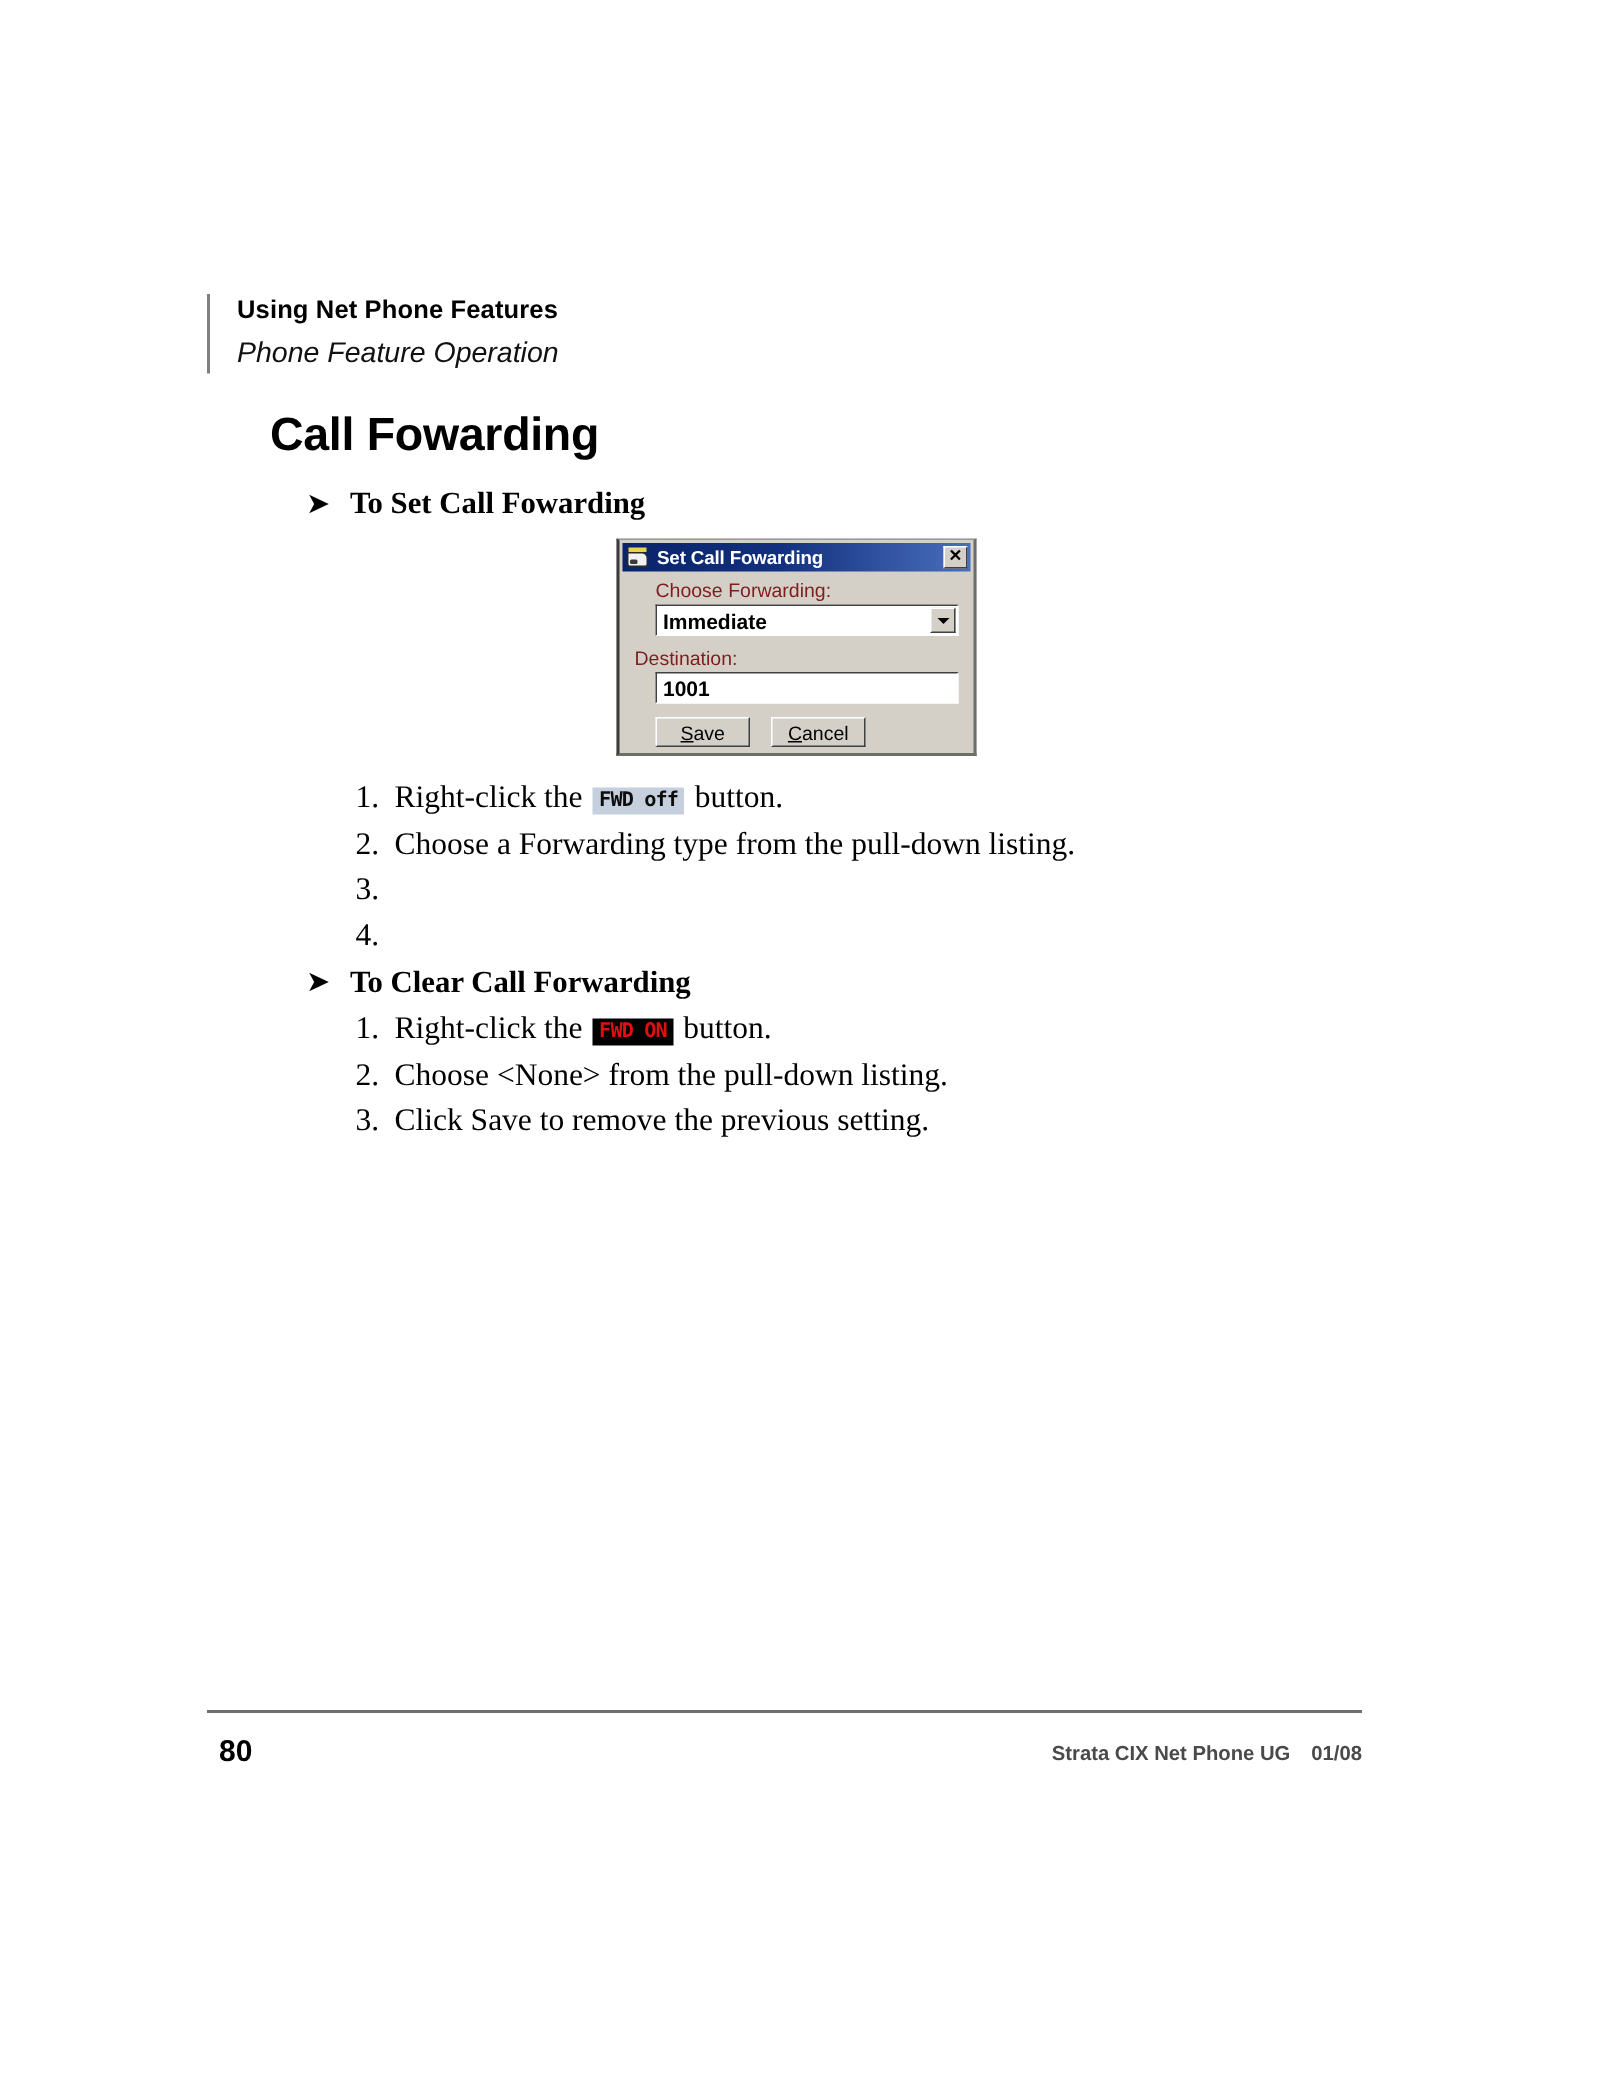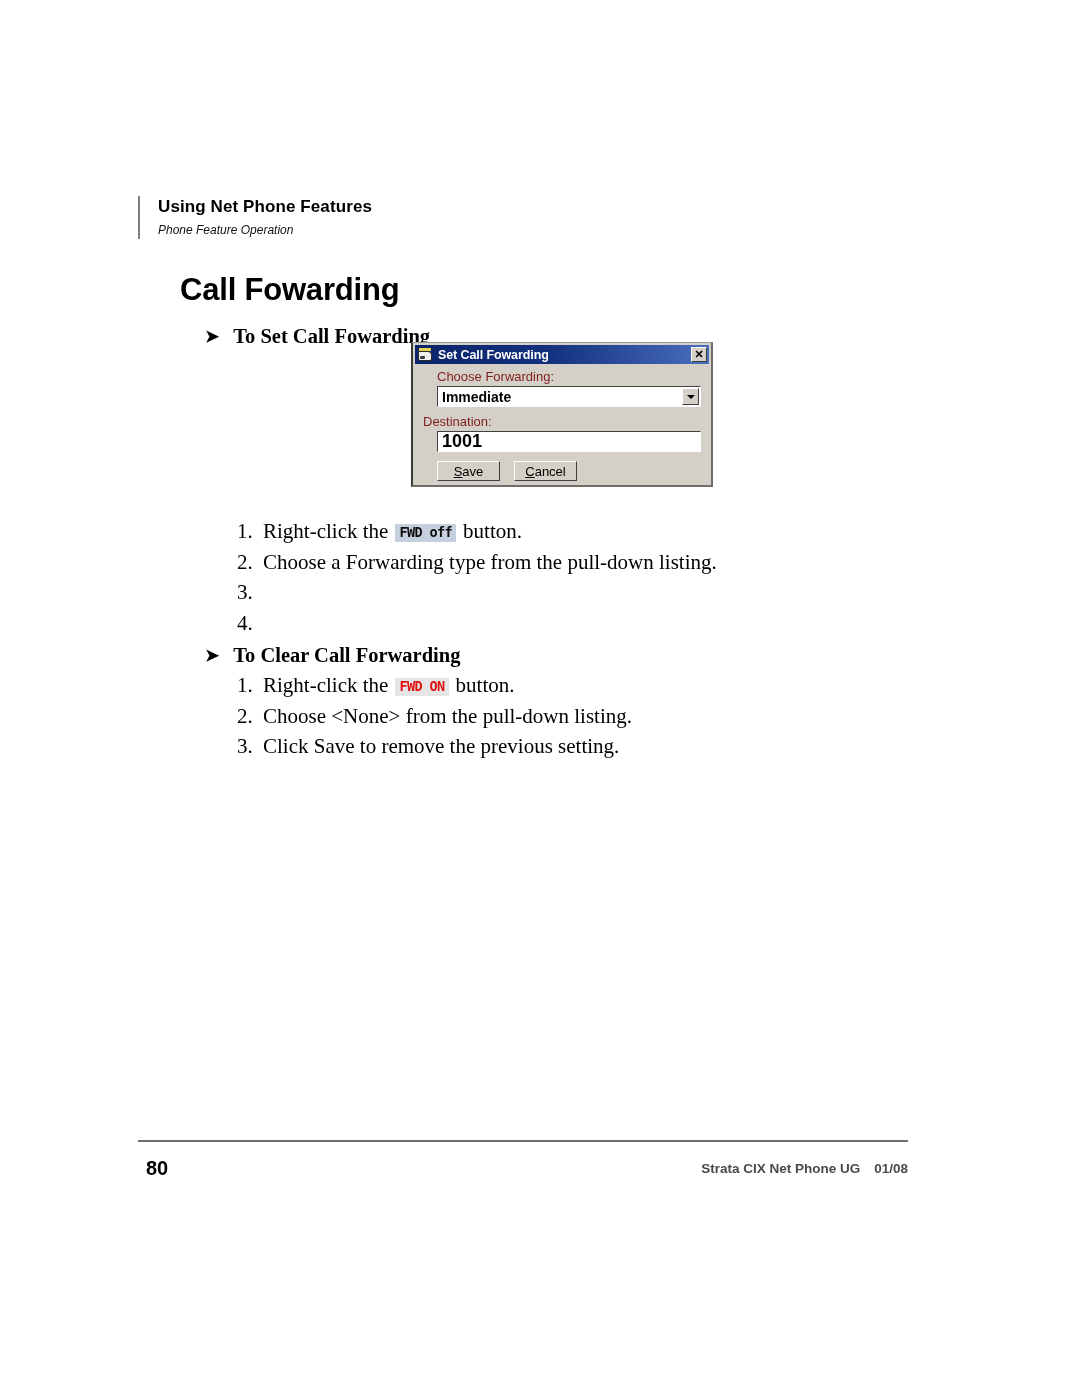--- a/index.html
+++ b/index.html
@@ -34,21 +34,21 @@
     font-family: "Liberation Sans", sans-serif;
     font-weight: bold;
     font-size: 17px;
     letter-spacing: .1px;
     color: #000;
     line-height: 1.35;
   }
   .header-subtitle {
     font-family: "Liberation Sans", sans-serif;
     font-style: italic;
-    font-size: 12px;
+    font-size: 19px;
     color: #111;
     line-height: 1.45;
     margin-top: 3px;
   }
 
   
   .chapter-title {
     position: absolute;
     left: 180px;
     top: 272px;
@@ -76,22 +76,22 @@
     color: #000;
     transform: translateY(-1px);
   }
   #proc-heading-set   { left: 205px; top: 325px; }
   #proc-heading-clear { left: 205px; top: 644px; }
 
   
   .dialog {
     position: absolute;
     left: 411px;
-    top: 342px;
-    width: 302px;
+    top: 359px;
+    width: 240px;
     height: 145px;
     background: #d4d0c8;
     border-left: 2px solid #3b3b3b;
     border-top: 1px solid #9a9a92;
     border-right: 2px solid #6e6e68;
     border-bottom: 2px solid #6e6e68;
     box-sizing: border-box;
     font-family: "Liberation Sans", sans-serif;
   }
   .dialog-titlebar {
@@ -208,21 +208,21 @@
     border-top: 1.5px solid #404040;
     border-left: 1.5px solid #404040;
     border-right: 1.5px solid #ffffff;
     border-bottom: 1.5px solid #ffffff;
     box-sizing: border-box;
     display: flex;
     align-items: center;
     margin-bottom: 9px;
   }
   .textfield-value {
-    font-size: 18px;
+    font-size: 14px;
     font-weight: bold;
     color: #000;
     padding-left: 4px;
     text-align: center;
   }
   .dialog-buttons {
     margin-left: 14px;
     display: flex;
     gap: 14px;
   }
@@ -271,21 +271,21 @@
     font-family: "DejaVu Sans Mono", monospace;
     font-size: 13.5px;
     font-weight: bold;
     letter-spacing: -0.6px;
     padding: 1px 4px 1px 4px;
     margin: 0 7px;
     line-height: 1.15;
     transform: translateY(-1px);
   }
   .fwd-off { background: #c6cfdd; color: #0d0d0d; }
-  .fwd-on  { background: #e5e5e5; color: #e01010; }
+  .fwd-on  { background: #000000; color: #e01010; }
 
   
   .footer-rule {
     position: absolute;
     left: 138px;
     top: 1140px;
     width: 770px;
     height: 2px;
     background: #6f6f6f;
   }

